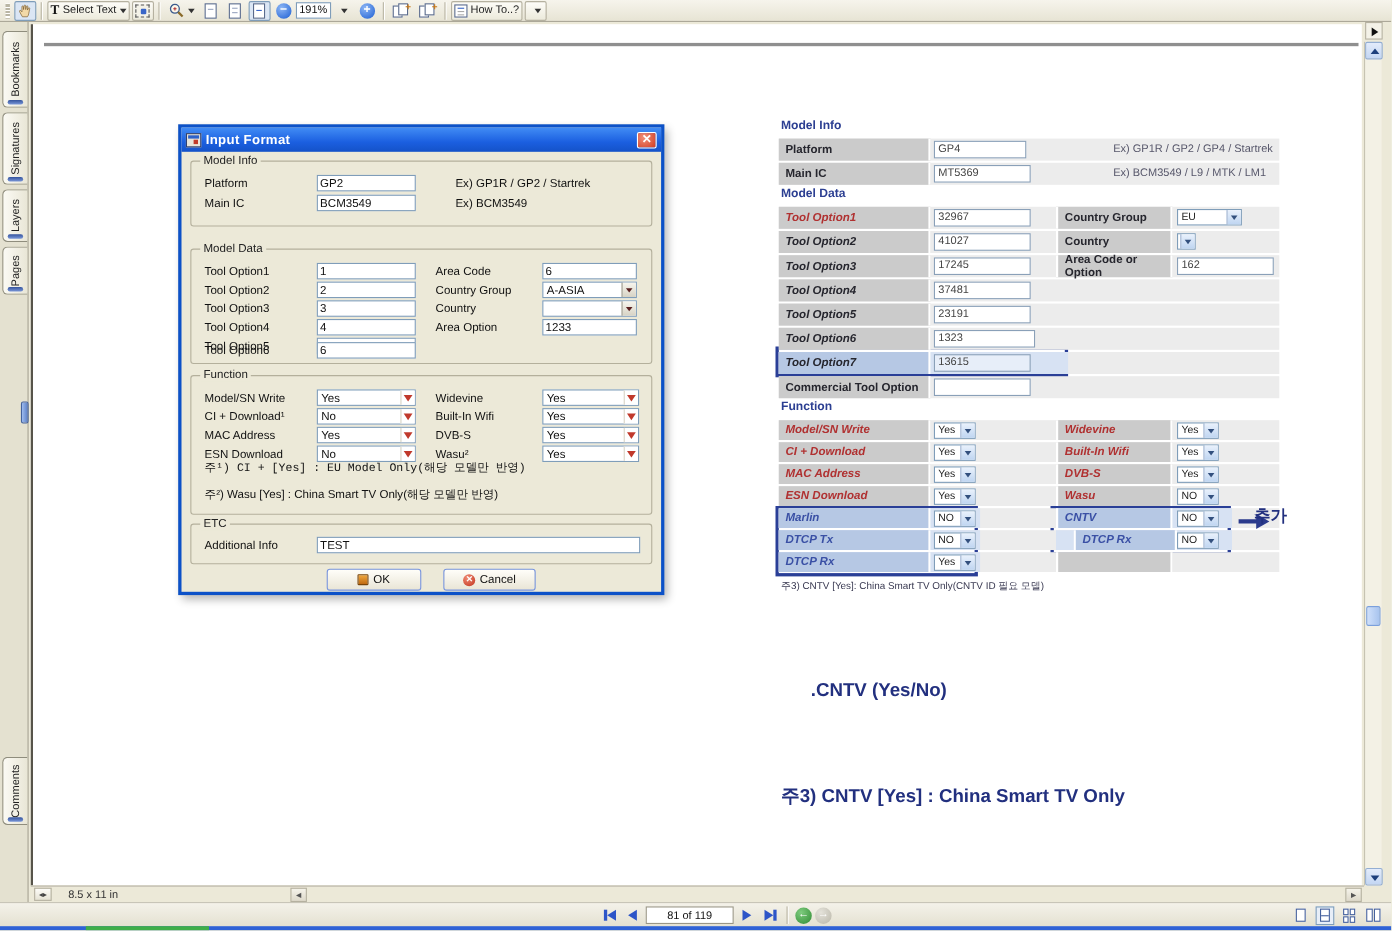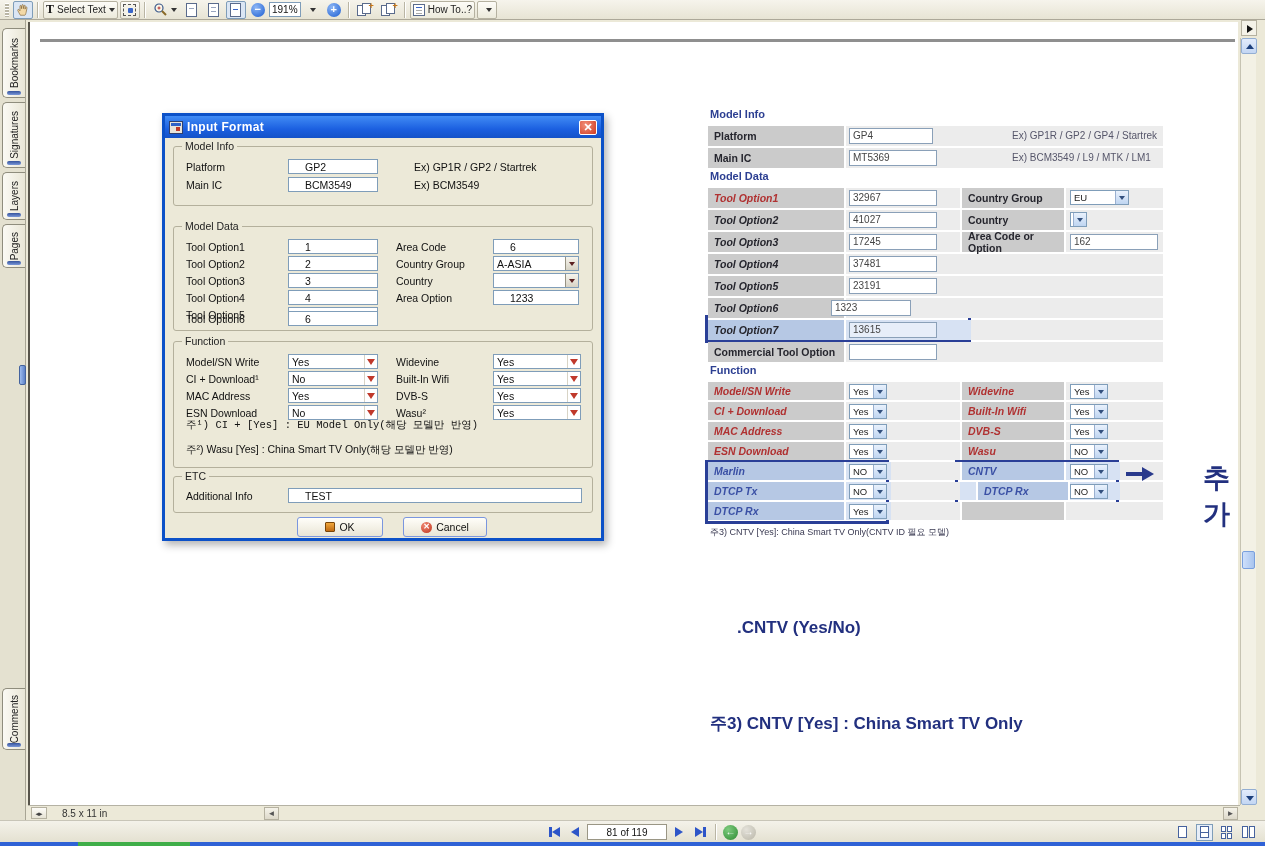--- a/index.html
+++ b/index.html
@@ -70,21 +70,21 @@
   .grp { position:absolute; left:8px; width:420px; border:1px solid #b4b09c; border-radius:3px; }
   .grp .legend { position:absolute; left:8px; top:-7px; background:#ece9d8; padding:0 3px; font-size:10.5px; color:#222; }
   .grp-mi { top:8px;  height:60px; }
   .grp-md { top:88px; height:105px; }
   .grp-fn { top:203px; height:127px; }
   .grp-etc{ top:338px; height:37px; }
   .drow { position:absolute; left:0; right:0; height:16px; }
   .dlabel  { position:absolute; left:12px;  top:2px; font-size:10.5px; color:#111; }
   .dlabel2 { position:absolute; left:222px; top:2px; font-size:10.5px; color:#111; }
   .dinput { position:absolute; top:0; height:15px; background:#fff; border:1px solid #7f9db9;
-    font-size:10.5px; color:#111; padding:0 16px; font-family:"Liberation Sans",sans-serif; }
+    font-size:10.5px; color:#111; padding:0 2px; font-family:"Liberation Sans",sans-serif; }
   .dcombo { position:absolute; top:0; height:15px; background:#fff; border:1px solid #7f9db9; }
   .dcombo .val { position:absolute; left:3px; top:1px; font-size:10.5px; color:#111; }
   .dcombo .arr { position:absolute; right:0; top:0; bottom:0; width:13px; }
   .arr-gray { background:linear-gradient(#f7f5ed,#d7d3c5); border-left:1px solid #979383; }
   .arr-gray::after { content:''; position:absolute; left:3px; top:5px; border:3px solid transparent; border-top:4px solid #5a2020; }
   .arr-red { background:#fff; border-left:1px solid #d8d4c6; }
   .arr-red::after { content:''; position:absolute; left:2px; top:4px; border:4px solid transparent; border-top:6px solid #c0392b; }
   .dnote { position:absolute; left:12px; font-size:10.5px; color:#111; }
   .dbtn { position:absolute; top:379px; height:20px; border:1px solid #7a96df; border-radius:3px;
     background:linear-gradient(#fffef9,#e9e5d6); font-size:10.5px; color:#111;
@@ -488,21 +488,21 @@
         <div class="wt-row" style="top: 168px;">
           <div class="wt-lc">
             <span class="l-dark">Tool Option5</span>
           </div>
           <div class="wt-input" style="left: 141px; width: 88px;">23191</div>
         </div>
         <div class="wt-row" style="top: 190px;">
           <div class="wt-lc">
             <span class="l-dark">Tool Option6</span>
           </div>
-          <div class="wt-input" style="left: 123px; width: 80px;">1323</div>
+          <div class="wt-input" style="left: 141px; width: 92px;">1323</div>
         </div>
         <div class="wt-row" style="top: 212px;">
           <div class="wt-hlband" style="left: 0px; width: 263px;"></div>
           <div class="wt-lc hlc">
             <span class="l-dark">Tool Option7</span>
           </div>
           <div class="wt-input hli" style="left: 141px; width: 88px;">13615</div>
         </div>
         <div class="wt-row" style="top: 234px;">
           <div class="wt-lc">
@@ -622,21 +622,21 @@
           </div>
           <div class="wt-lc2" style="left: 252px; width: 106px;"></div>
         </div>
         <div class="wt-note" style="top: 418px;">주3) CNTV [Yes]: China Smart TV Only(CNTV ID 필요 모델)</div>
       </div>
 
     <svg class="arrow-svg" style="left:1094px; top:443px;" width="34" height="18">
       <path d="M2 9h18" stroke="#2a3a8c" stroke-width="4"></path>
         <path d="M18 2l12 7-12 7z" fill="#2a3a8c"></path>
     </svg>
-    <div class="annot" style="left:1173px; top:438px; font-size:27px;">추가</div>
+    <div class="annot" style="left:1110px; top:438px; font-size:15px;">추가</div>
     <div class="annot" style="left:707px; top:596px; font-size:17px;">.CNTV (Yes/No)</div>
     <div class="annot" style="left:680px; top:690px; font-size:17px;">주3) CNTV [Yes] : China Smart TV Only</div>
   </div>
 
   <div class="overflow-btn"></div>
   <div class="vscroll">
     <div class="sbtn up" style="top:0;"></div>
     <div class="vthumb"></div>
     <div class="sbtn down" style="top:751px;"></div>
   </div>

